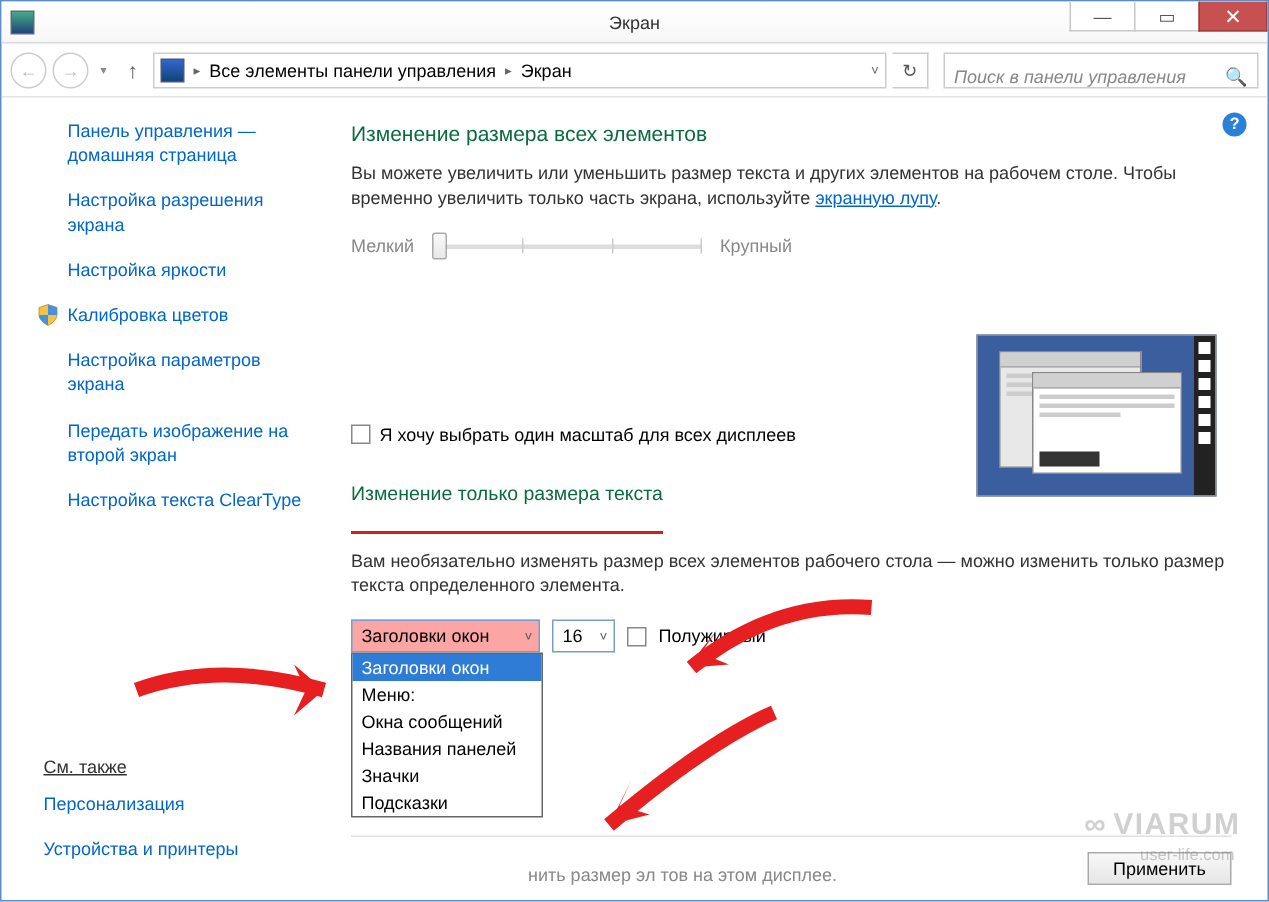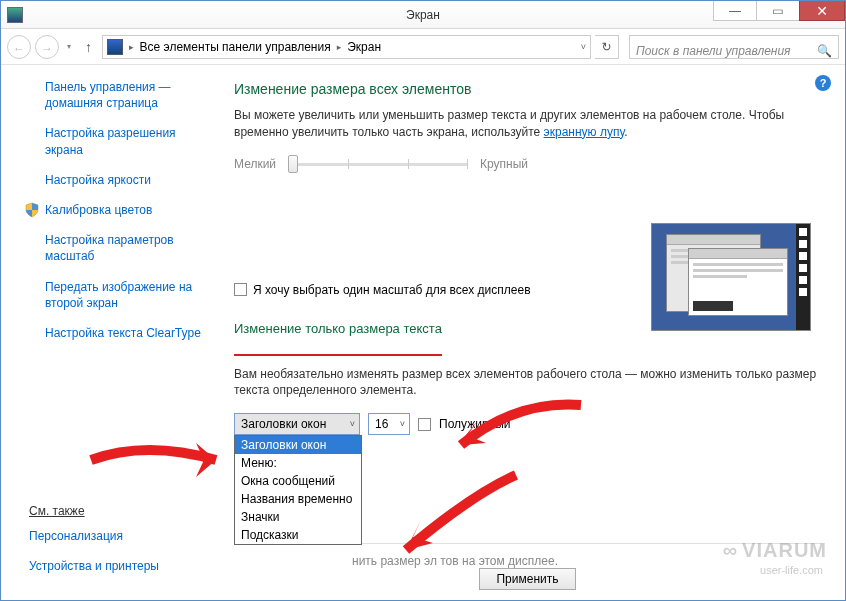--- a/index.html
+++ b/index.html
@@ -253,21 +253,21 @@
     height: 22px;
     border: 1px solid #7a9ccf;
     background: #fff;
     display: flex;
     align-items: center;
     padding: 0 4px 0 6px;
     font-size: 12px;
     gap: 4px;
     position: relative;
   }
-  .combo.main-combo { width: 126px; background: #e5e5e5; }
+  .combo.main-combo { width: 126px; background: #fca5a5; }
   .combo.size-combo { width: 42px; }
   .combo .arrow { margin-left: auto; font-size: 9px; color: #555; }
   .dropdown-list {
     position: absolute;
     top: 21px; left: -1px;
     width: 128px;
     border: 1px solid #666;
     background: #fff;
     z-index: 10;
   }
@@ -278,25 +278,24 @@
   .dropdown-list div.sel {
     background: #2e7cd6;
     color: #fff;
   }
   .footer-row {
     position: absolute;
     bottom: 10px;
     right: 24px;
     left: 18px;
     display: flex;
-    align-items: center;
+    align-items: flex-end;
     justify-content: flex-end;
     border-top: 1px solid #e0e0e0;
     padding-top: 10px;
-    flex-direction: column;
   }
   .footer-text {
     color: #888;
     font-size: 12px;
     margin-right: auto;
     margin-left: 118px;
   }
   .apply-btn {
     height: 22px;
     padding: 0 16px;
@@ -372,21 +371,21 @@
     <span class="side-link">Настройка разрешения экрана</span>
     <span class="side-link">Настройка яркости</span>
     <span class="side-link with-icon">
       <svg class="side-shield" viewBox="0 0 16 16">
           <path d="M8 1 L14 3 V8 C14 12 8 15 8 15 C8 15 2 12 2 8 V3 Z" fill="#f6c245" stroke="#b88a10" stroke-width="0.5"></path>
           <path d="M8 1 L14 3 V8 L8 8 Z" fill="#4a90d9"></path>
           <path d="M8 8 L8 15 C8 15 2 12 2 8 Z" fill="#4a90d9"></path>
         </svg>
       <span>Калибровка цветов</span>
     </span>
-    <span class="side-link">Настройка параметров масштаб</span>
+    <span class="side-link">Настройка параметров экрана</span>
     <span class="side-link">Передать изображение на второй экран</span>
     <span class="side-link">Настройка текста ClearType</span>
 
     <div class="see-also">
       <div class="side-header">См. также</div>
       <span class="side-link">Персонализация</span>
       <span class="side-link">Устройства и принтеры</span>
     </div>
   </div>
 
@@ -446,21 +445,21 @@
     <div class="body-text" style="margin-top:8px">Вам необязательно изменять размер всех элементов рабочего стола — можно изменить только размер текста определенного элемента.</div>
 
     <div class="controls-row">
       <div class="combo main-combo">
         <span>Заголовки окон</span>
         <span class="arrow">˅</span>
         <div class="dropdown-list">
           <div class="sel">Заголовки окон</div>
           <div>Меню:</div>
           <div>Окна сообщений</div>
-          <div>Названия временно</div>
+          <div>Названия панелей</div>
           <div>Значки</div>
           <div>Подсказки</div>
         </div>
       </div>
       <div class="combo size-combo">
         <span>16</span>
         <span class="arrow">˅</span>
       </div>
       <div class="chk"></div>
       <span>Полужирный</span>

